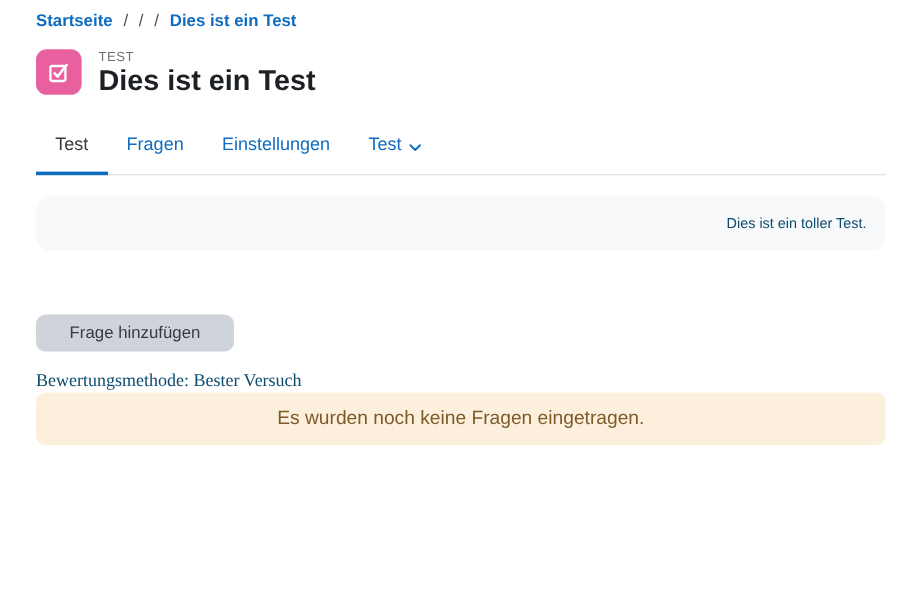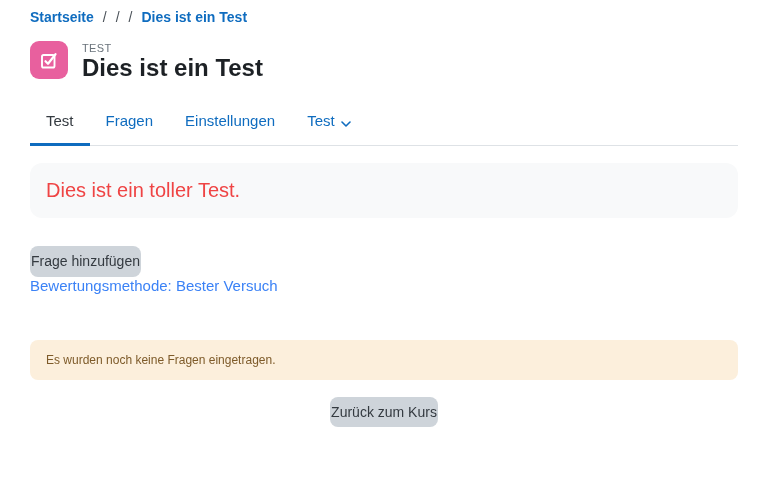--- a/index.html
+++ b/index.html
@@ -87,52 +87,56 @@
     border-bottom-color: var(--accent, #0f6cbf);
   }
   .tab .chevron { display: inline-block; margin-top: 2px; }
 
   
   .description-box {
     margin-top: 17px;
     background: var(--box-bg, #f8f9fa);
     border-radius: 12px;
     padding: 16px;
-    font-size: 20px;
-    color: #ef4444;
+    font-size: 12px;
+    color: #0c4a6e;
+    text-align: right;
   }
 
   
   .btn {
     display: inline-block;
     border: none;
     background: var(--button-bg, #ced4da);
     color: #343a40;
     font-family: "Liberation Sans", sans-serif;
     font-size: 14px;
     line-height: 1.2;
-    padding: 7px 1px;
+    padding: 7px 28px;
     border-radius: 8px;
     cursor: pointer;
+    margin-top: 25px;
   }
   .add-question-row { margin-top: 28px; }
 
   .grading-method {
+    margin-top: 17px;
     font-size: 15px;
-    color: #3b82f6;
+    color: #0c4a6e;
+    font-family: Liberation Serif, serif;
   }
 
   
   .alert-warning {
-    margin-top: 46px;
     background: var(--warning-bg, #fcefdc);
     color: var(--warning-text, #7d5a29);
     border-radius: 8px;
     padding: 13px 16px;
-    font-size: 12px;
+    font-size: 16px;
+    text-align: center;
   }
 
   .center-row {
     margin-top: 17px;
     text-align: center;
   }
 </style>
 </head>
 <body>
 
@@ -180,17 +184,14 @@
   <div class="add-question-row">
     <button class="btn">Frage hinzufügen</button>
   </div>
 
   <p class="grading-method">Bewertungsmethode: Bester Versuch</p>
 
   <div class="alert-warning">
     <span>Es wurden noch keine Fragen eingetragen.</span>
   </div>
 
-  <div class="center-row">
-    <button class="btn">Zurück zum Kurs</button>
-  </div>
 
 </div>
 
 </body></html>

